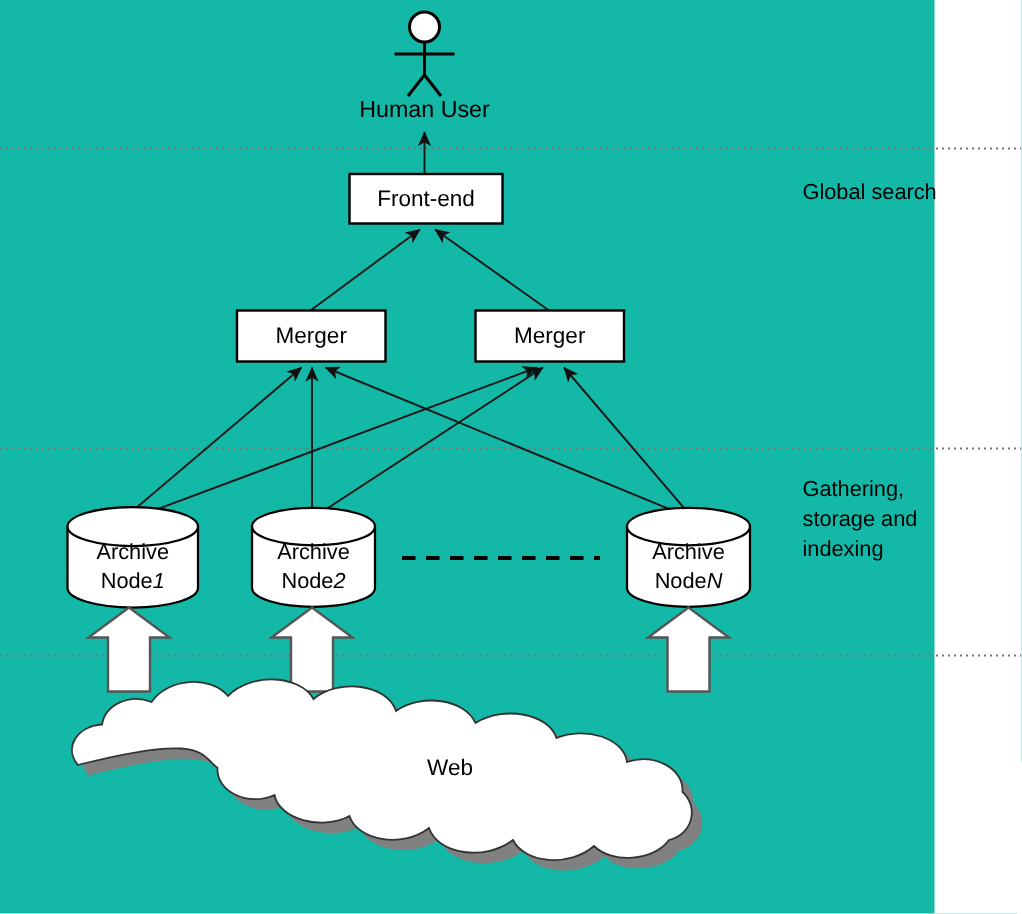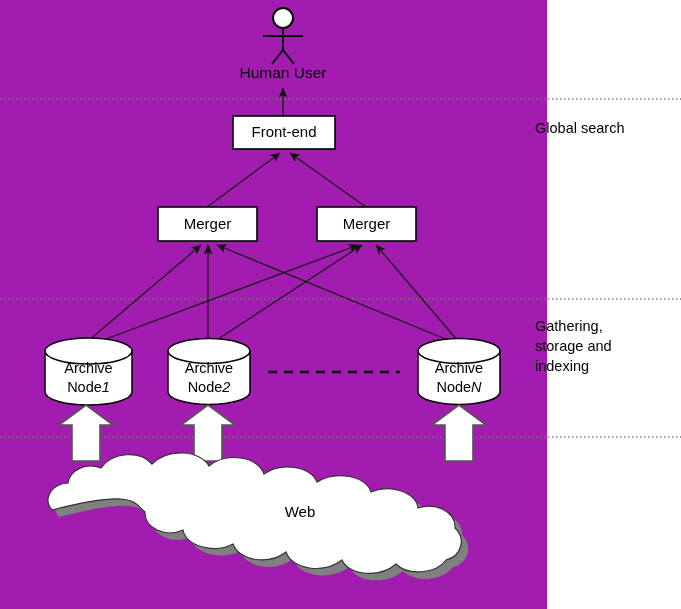--- a/index.html
+++ b/index.html
@@ -8,23 +8,23 @@
     background: #ffffff;
   }
   body {
     width: 681px;
     height: 609px;
     font-family: "Liberation Sans", sans-serif;
     overflow: hidden;
   }
   #diagram-root {
     position: relative;
-    width: 547px;
+    width: 623px;
     height: 609px;
-    background: #a21caf;
+    background: #14b8a6;
   }
   svg#arch-svg {
     display: block;
     width: 681px;
     height: 609px;
   }
   .box-shape {
     fill: #ffffff;
     stroke: #000000;
     stroke-width: 1.6;

